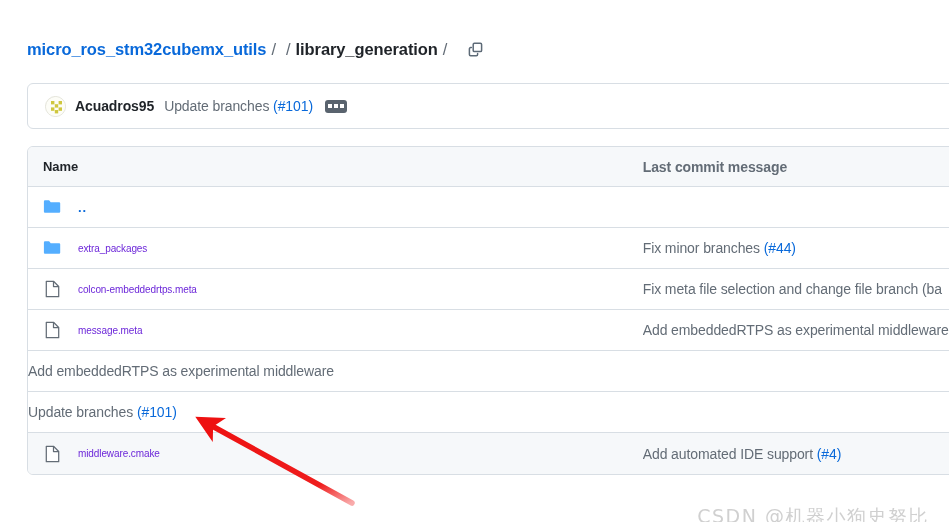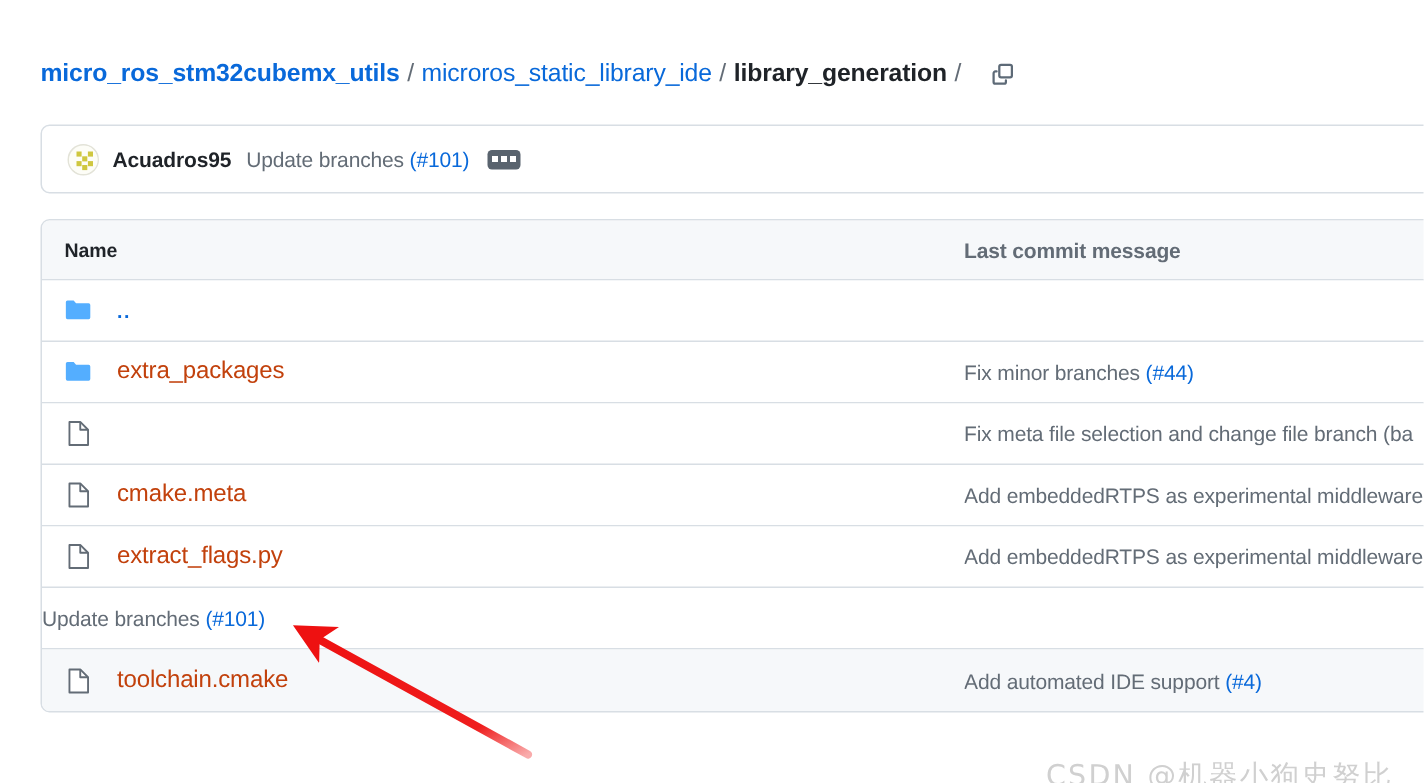--- a/index.html
+++ b/index.html
@@ -151,22 +151,22 @@
   }
   .row-icon {
     width: 18px; height: 18px;
     flex: 0 0 auto;
     display: inline-flex;
     align-items: center;
     justify-content: center;
     margin-right: 17px;
   }
   .row-name {
-    font-size: 16px;
-    color: #c2410c;
+    font-size: 10px;
+    color: #6d28d9;
     letter-spacing: -0.1px;
     white-space: nowrap;
   }
   .row-name.dots {
     color: #0969da;
     font-weight: 700;
     letter-spacing: 1px;
     font-size: 13px;
   }
   .col-msg {
@@ -199,21 +199,20 @@
   }
 </style>
 </head>
 <body>
 
 <div id="root">
 
   <div class="breadcrumb">
     <a class="bc-link" href="#">micro_ros_stm32cubemx_utils</a>
     <span class="bc-sep">/</span>
-    <a class="bc-link plain" href="#">microros_static_library_ide</a>
     <span class="bc-sep">/</span>
     <span class="bc-current">library_generation</span>
     <span class="bc-sep">/</span>
 
     <span class="copy-icon-wrap">
       <svg width="17" height="17" viewBox="0 0 17 17" aria-hidden="true">
         <rect x="6.2" y="2.2" width="8.4" height="8.4" rx="1.2" fill="none" stroke="#5d6a77" stroke-width="1.5"></rect>
         <path d="M10.6 12.6 V13.6 a1.2 1.2 0 0 1 -1.2 1.2 H3.6
                  a1.2 1.2 0 0 1 -1.2 -1.2 V7.8 a1.2 1.2 0 0 1 1.2 -1.2 H4.4" fill="none" stroke="#5d6a77" stroke-width="1.5" stroke-linecap="round"></path>
       </svg>
@@ -272,59 +271,51 @@
           <div class="col-msg"><span>Fix minor branches </span><span class="pr">(#44)</span></div>
         </div>
         <div class="ft-row">
           <div class="col-name">
             <span class="row-icon">
               <svg width="15" height="18" viewBox="0 0 15 18" aria-hidden="true">
                 <path d="M1.3 1.3h7.2l5.2 5.2v10.2H1.3z" fill="#ffffff" stroke="#636c76" stroke-width="1.25" stroke-linejoin="round"></path>
                 <path d="M8.5 1.3v5.2h5.2" fill="none" stroke="#636c76" stroke-width="1.25" stroke-linejoin="round"></path>
               </svg>
             </span>
+            <span class="row-name">colcon-embeddedrtps.meta</span>
           </div>
           <div class="col-msg"><span>Fix meta file selection and change file branch (ba</span><span class="pr"></span></div>
         </div>
         <div class="ft-row">
           <div class="col-name">
             <span class="row-icon">
               <svg width="15" height="18" viewBox="0 0 15 18" aria-hidden="true">
                 <path d="M1.3 1.3h7.2l5.2 5.2v10.2H1.3z" fill="#ffffff" stroke="#636c76" stroke-width="1.25" stroke-linejoin="round"></path>
                 <path d="M8.5 1.3v5.2h5.2" fill="none" stroke="#636c76" stroke-width="1.25" stroke-linejoin="round"></path>
               </svg>
             </span>
-            <span class="row-name">cmake.meta</span>
+            <span class="row-name">message.meta</span>
           </div>
           <div class="col-msg"><span>Add embeddedRTPS as experimental middleware</span><span class="pr"></span></div>
         </div>
         <div class="ft-row">
+          <div class="col-msg"><span>Add embeddedRTPS as experimental middleware</span><span class="pr"></span></div>
+        </div>
+        <div class="ft-row">
+          <div class="col-msg"><span>Update branches </span><span class="pr">(#101)</span></div>
+        </div>
+        <div class="ft-row shaded">
           <div class="col-name">
             <span class="row-icon">
               <svg width="15" height="18" viewBox="0 0 15 18" aria-hidden="true">
                 <path d="M1.3 1.3h7.2l5.2 5.2v10.2H1.3z" fill="#ffffff" stroke="#636c76" stroke-width="1.25" stroke-linejoin="round"></path>
                 <path d="M8.5 1.3v5.2h5.2" fill="none" stroke="#636c76" stroke-width="1.25" stroke-linejoin="round"></path>
               </svg>
             </span>
-            <span class="row-name">extract_flags.py</span>
-          </div>
-          <div class="col-msg"><span>Add embeddedRTPS as experimental middleware</span><span class="pr"></span></div>
-        </div>
-        <div class="ft-row">
-          <div class="col-msg"><span>Update branches </span><span class="pr">(#101)</span></div>
-        </div>
-        <div class="ft-row shaded">
-          <div class="col-name">
-            <span class="row-icon">
-              <svg width="15" height="18" viewBox="0 0 15 18" aria-hidden="true">
-                <path d="M1.3 1.3h7.2l5.2 5.2v10.2H1.3z" fill="#ffffff" stroke="#636c76" stroke-width="1.25" stroke-linejoin="round"></path>
-                <path d="M8.5 1.3v5.2h5.2" fill="none" stroke="#636c76" stroke-width="1.25" stroke-linejoin="round"></path>
-              </svg>
-            </span>
-            <span class="row-name">toolchain.cmake</span>
+            <span class="row-name">middleware.cmake</span>
           </div>
           <div class="col-msg"><span>Add automated IDE support </span><span class="pr">(#4)</span></div>
         </div>
       </div>
   </div>
 
   <svg class="arrow-layer" viewBox="0 0 949 522">
     <defs>
       <marker id="redhead" markerWidth="5" markerHeight="5" refX="3.4" refY="2.5" orient="auto">
         <path d="M0,0 L5,2.5 L0,5 L1.3,2.5 Z" fill="#ee1111"></path>

